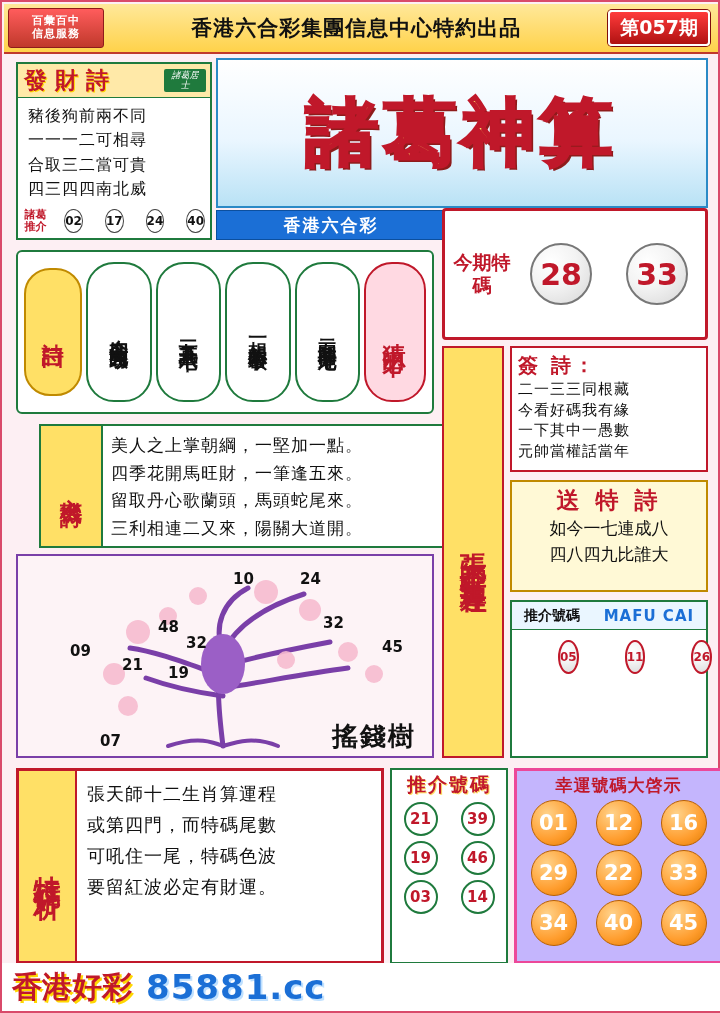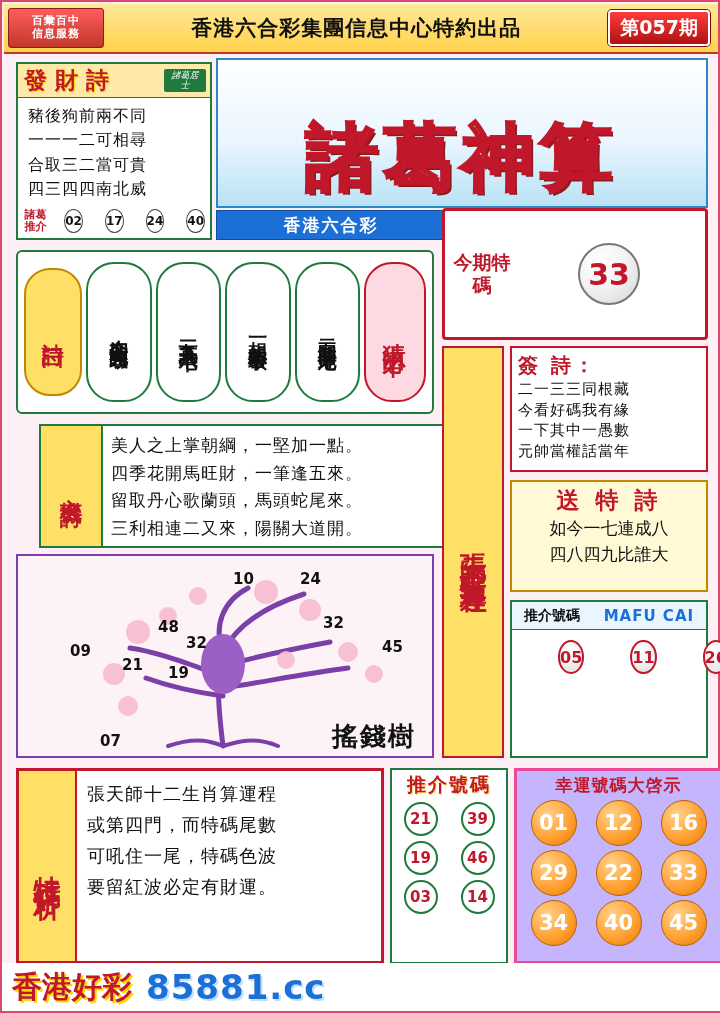--- a/index.html
+++ b/index.html
@@ -77,21 +77,21 @@
     width:24px; height:24px; border-radius:50%; background:#fff;
     border:1px solid #444; color:#111; font-size:12px; font-weight:bold;
     display:inline-flex; align-items:center; justify-content:center; margin-right:5px;
   }
 
   
   .brand-block {
     position:absolute; left:214px; top:56px; width:492px; height:150px;
     background:linear-gradient(#ffffff 0%,#eaf6ff 55%,#b9e2f5 100%);
     border:2px solid #2b8ac6;
-    display:flex; align-items:flex-end; justify-content:center;
+    display:flex; align-items:center; justify-content:center;
   }
   .brand-text {
     font-size:72px; font-weight:bold; letter-spacing:6px;
     color:#ffe066;
     -webkit-text-stroke:3px #c0182a;
     text-shadow:3px 3px 0 #8e1b1b;
     font-family:"DejaVu Serif", serif;
   }
   .brand-sub {
     position:absolute; left:214px; top:208px; width:230px; height:30px;
@@ -212,21 +212,21 @@
     height:28px; display:flex; align-items:center; justify-content:space-around;
     border-bottom:1px solid #1f7a3d; background:#eaf6ff;
   }
   .rec-head .t1 { font-size:14px; font-weight:bold; color:#111; }
   .rec-head .t2 { font-size:15px; font-weight:bold; color:#1b6fd6; letter-spacing:1px; }
   .rec-balls { display:flex; align-items:center; justify-content:space-around; padding-top:10px; }
   .ball-m {
     width:34px; height:34px; border-radius:50%;
     background:radial-gradient(circle at 34% 30%, #fff 0%, #f2f2f2 50%, #dcdcdc 100%);
     border:2px solid #c0182a; color:#c0182a;
-    font-size:16px; font-weight:bold;
+    font-size:12px; font-weight:bold;
     display:flex; align-items:center; justify-content:center;margin-left:46px;
   }
 
   
   .analysis {
     position:absolute; left:14px; top:766px; width:368px; height:196px;
     background:#fff; border:3px solid #c0182a; display:flex;
   }
   .analysis-cap {
     width:58px; background:#ffe066; border-right:2px solid #c0182a;
@@ -324,20 +324,21 @@
   </div>
 
   <div class="brand-block">
     <div class="brand-text">諸葛神算</div>
   </div>
   <div class="brand-sub">香港六合彩</div>
 
   <div class="special-box">
     <div class="special-label">今期特碼</div>
     <div class="special-balls">
+      <div class="ball-big">28</div>
       <div class="ball-big">33</div>
     </div>
   </div>
 
   <div class="riddle-row">
     <div class="riddle-end" style="background:#ffd9e2;border-color:#c0182a;order:5">猜中必中</div>
     <div class="riddle-cap" style="order:1">詩曰</div>
     <div class="riddle-col" style="order:2">今期四九有盼頭</div>
     <div class="riddle-col" style="order:3">三九直下六七中</div>
     <div class="riddle-col" style="order:4">想一想八密中取</div>

